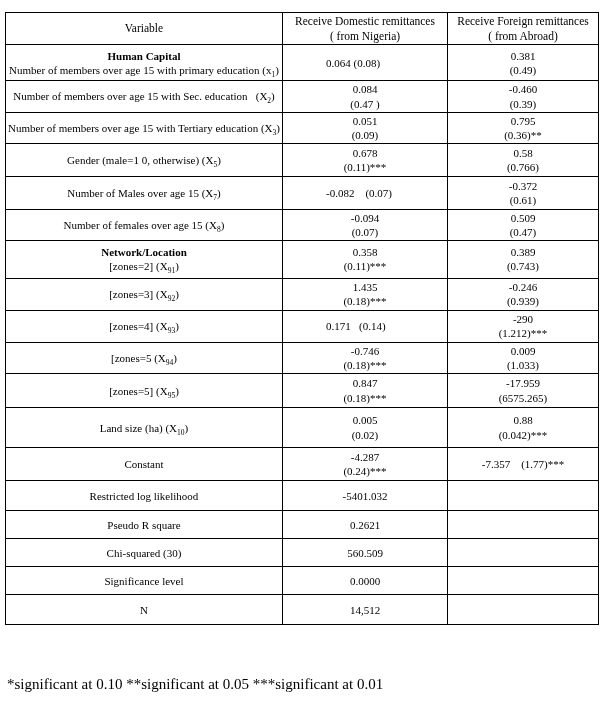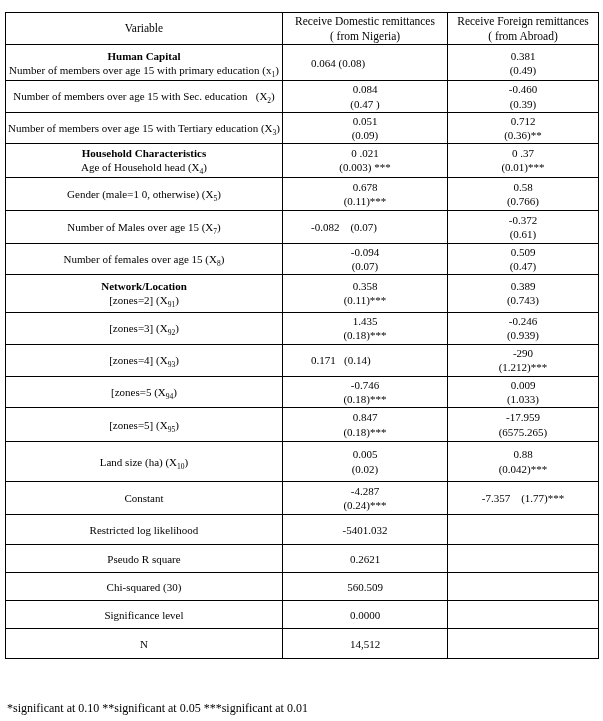--- a/index.html
+++ b/index.html
@@ -31,30 +31,30 @@
     vertical-align: middle;
     line-height: 1.28;
     overflow: visible;
   }
   th { font-size: 11.5px; }
 
   .grp { font-weight: bold; white-space: nowrap; }
   .vl  { white-space: nowrap; }
   .ln  { white-space: nowrap; }
 
-  td.left { text-align: left; padding-left: 28px; margin-left: 17px; }
+  td.left { text-align: left; padding-left: 43px; margin-left: 17px; }
 
   td.spread .ln:first-child { }
 
   sub { font-size: 7.5px; line-height: 0; }
 
   .footnote {
     position: absolute;
-    left: 7px; top: 701px;
-    font-size: 12px;
+    left: 7px; top: 676px;
+    font-size: 15px;
     white-space: nowrap;
   }
 </style>
 </head>
 <body>
 
 <div class="page">
   <table class="results">
     <colgroup>
         <col class="c-var">
@@ -108,36 +108,22 @@
       <tr style="height:30px">
         <td>
           <div class="grp"></div>
           <div class="vl"><span>Number of members over age 15 with Tertiary education (X</span><sub>3</sub><span>)</span></div>
         </td>
         <td>
             <div class="ln">0.051</div>
             <div class="ln">(0.09)</div>
           </td>
         <td>
-            <div class="ln">0.712</div>
+            <div class="ln">0.795</div>
             <div class="ln">(0.36)**</div>
-          </td>
-      </tr>
-      <tr style="height:34px">
-        <td>
-          <div class="grp">Household Characteristics</div>
-          <div class="vl"><span>Age of Household head (X</span><sub>4</sub><span>)</span></div>
-        </td>
-        <td>
-            <div class="ln">0 .021</div>
-            <div class="ln">(0.003) ***</div>
-          </td>
-        <td>
-            <div class="ln">0 .37</div>
-            <div class="ln">(0.01)***</div>
           </td>
       </tr>
       <tr style="height:33px">
         <td>
           <div class="grp"></div>
           <div class="vl"><span>Gender (male=1 0, otherwise) (X</span><sub>5</sub><span>)</span></div>
         </td>
         <td>
             <div class="ln">0.678</div>
             <div class="ln">(0.11)***</div>

